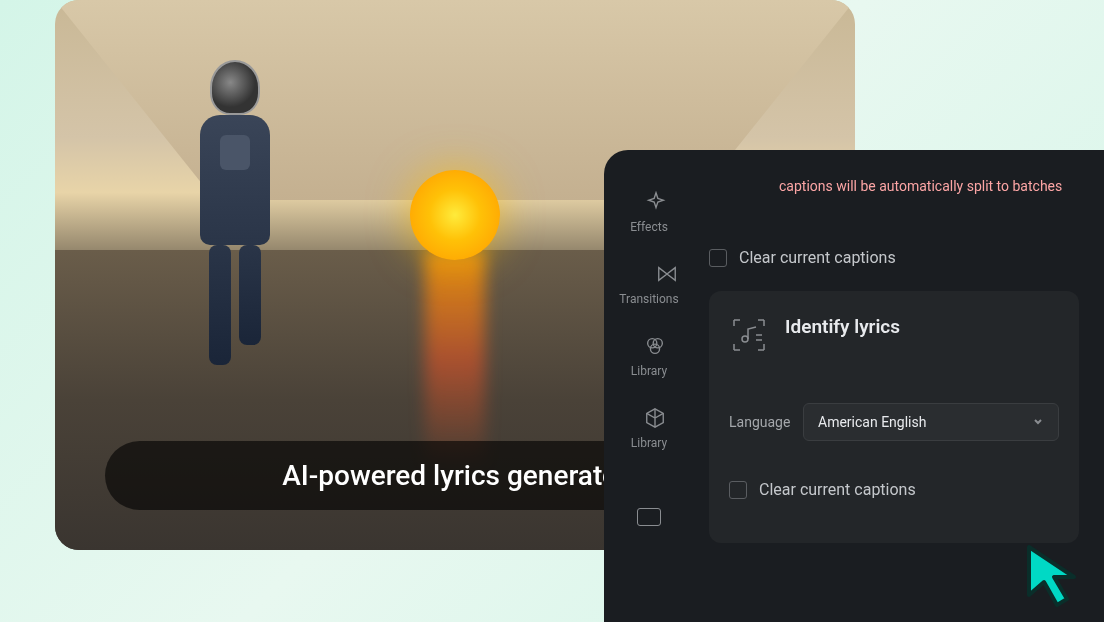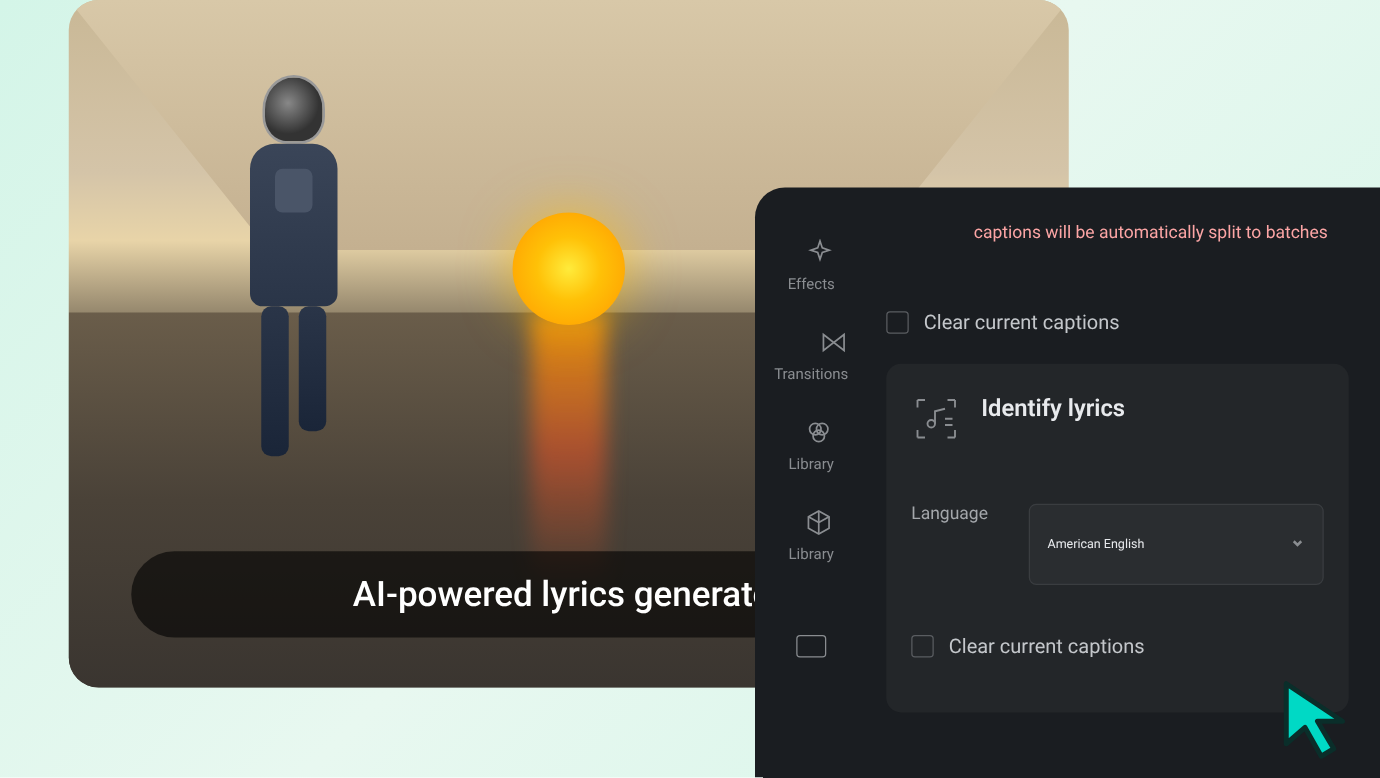--- a/index.html
+++ b/index.html
@@ -253,42 +253,43 @@
     }
 
     .feature-desc {
       font-size: 13px;
       color: #9a9d9f;
       line-height: 1.5;
     }
 
     .lang-row {
       display: flex;
-      gap: 24px;
+      align-items: center;
+      gap: 4px;
       margin-bottom: 24px;
       margin-top: 48px;
     }
 
     .lang-label {
       font-size: 14px;
       color: #a4a7ab;
       min-width: 70px;
     }
 
     .dropdown {
       flex: 1;
       background: #2a2d30;
       border: 1px solid #3a3d40;
       border-radius: 6px;
-      padding: 24px 14px;
+      padding: 10px 14px;
       display: flex;
       justify-content: space-between;
       align-items: center;
       cursor: pointer;
-      font-size: 10px;
+      font-size: 14px;
       color: #e8eaed;
     }
 
     .chevron {
       color: #8a8d91;
     }
 
     .cursor-arrow {
       position: absolute;
       right: 10px;

